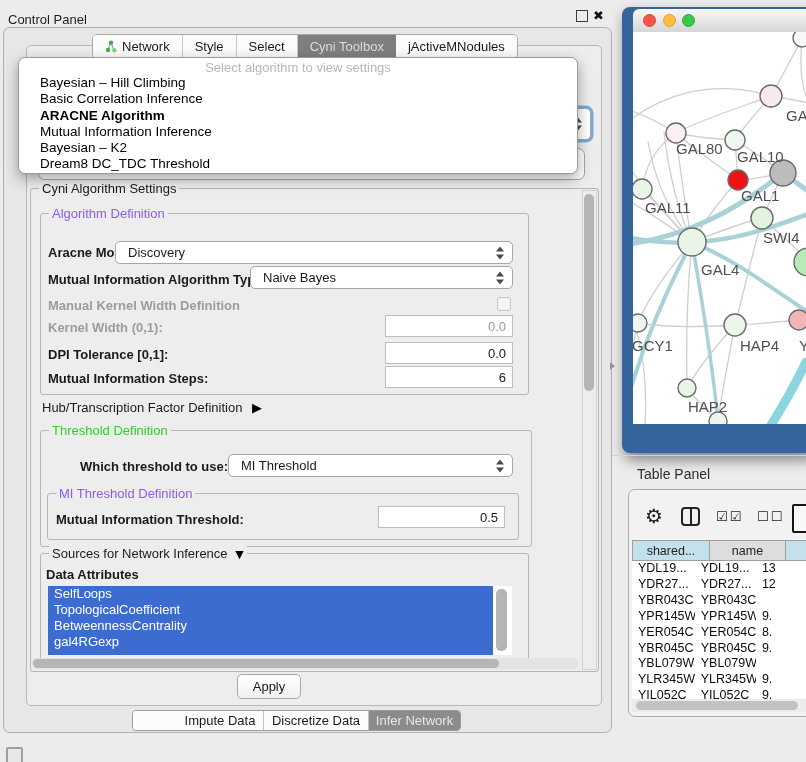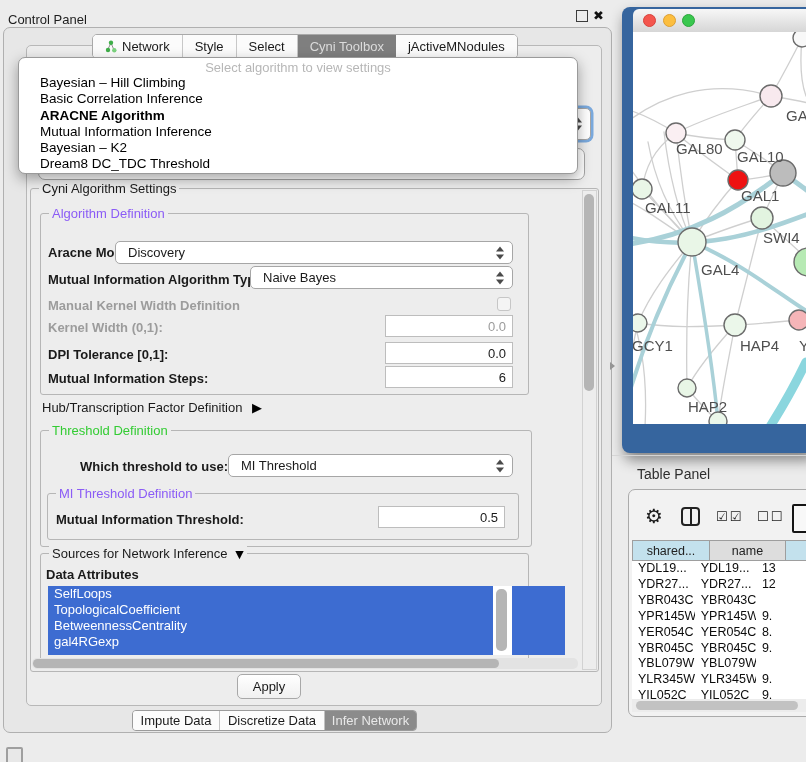--- a/index.html
+++ b/index.html
@@ -206,41 +206,41 @@
   </div>
 
   <div class="abs grpbox" style="left:40px;top:553px;width:487px;height:106px">
     <span class="grptitle">
       <span>Sources for Network Inference</span>
       <span class="tri" style="margin-left:4px">▼</span>
     </span>
   </div>
   <span class="abs lbl" style="left:46px;top:567px">Data Attributes</span>
 
-  <div class="abs attr-list" style="left: 48px; top: 586px; width: 517px; height: 69px; overflow: hidden; background: rgb(61, 108, 209);" id="attr-list">
+  <div class="abs attr-list" style="left: 48px; top: 586px; width: 445px; height: 69px; overflow: hidden; background: rgb(61, 108, 209);" id="attr-list">
       <div class="attr-item">SelfLoops</div>
       <div class="attr-item">TopologicalCoefficient</div>
       <div class="attr-item">BetweennessCentrality</div>
       <div class="attr-item">gal4RGexp</div>
     </div>
   <div class="abs" style="left:493px;top:586px;width:19px;height:69px;background:#fff"></div>
   <div class="abs thumb" style="left:496px;top:589px;width:11px;height:62px"></div>
 
   <div class="abs" style="left:32px;top:658px;width:546px;height:11px;background:#e3e3e3;border-radius:5px"></div>
   <div class="abs thumb" style="left:33px;top:659px;width:466px;height:9px"></div>
 
   <div class="abs track" style="left:582px;top:190px;width:13px;height:478px"></div>
   <div class="abs thumb" style="left:583.5px;top:194px;width:10px;height:197px"></div>
 
   <div class="abs btn" style="left:237px;top:674px;width:62px;height:23px">
     <span>Apply</span>
   </div>
 
   <div class="abs bstrip" style="left:132px;top:710px" id="bottom-tabs">
-      <div class="btab" style="width: 86px;">Impute Data</div>
+      <div class="btab" style="width: 86px; padding-left: 44px;">Impute Data</div>
       <div class="btab" style="width: 104px;">Discretize Data</div>
       <div class="btab sel" style="width: 91px;">Infer Network</div>
     </div>
 
   <div class="abs" style="left:6px;top:747px;width:13px;height:14px;border:2px solid #9f9f9f;background:#e8e8e8;border-radius:2px"></div>
 
   <div class="abs" style="left:610px;top:362px;width:0;height:0;border-top:4px solid transparent;border-bottom:4px solid transparent;border-left:5px solid #979797"></div>
 
   <div class="abs net-frame" style="left:622px;top:7px;width:190px;height:446px"></div>
   <div class="abs net-titlebar" style="left:633px;top:9px;width:180px;height:23px"></div>

